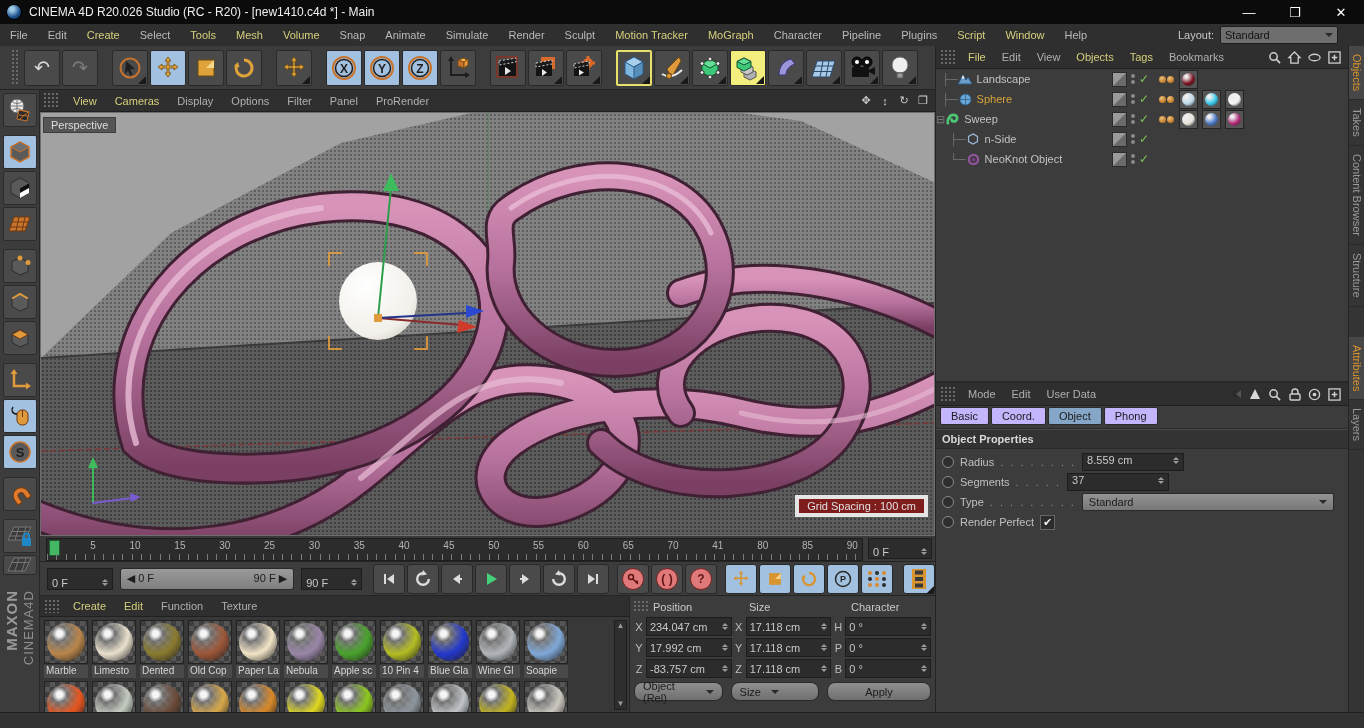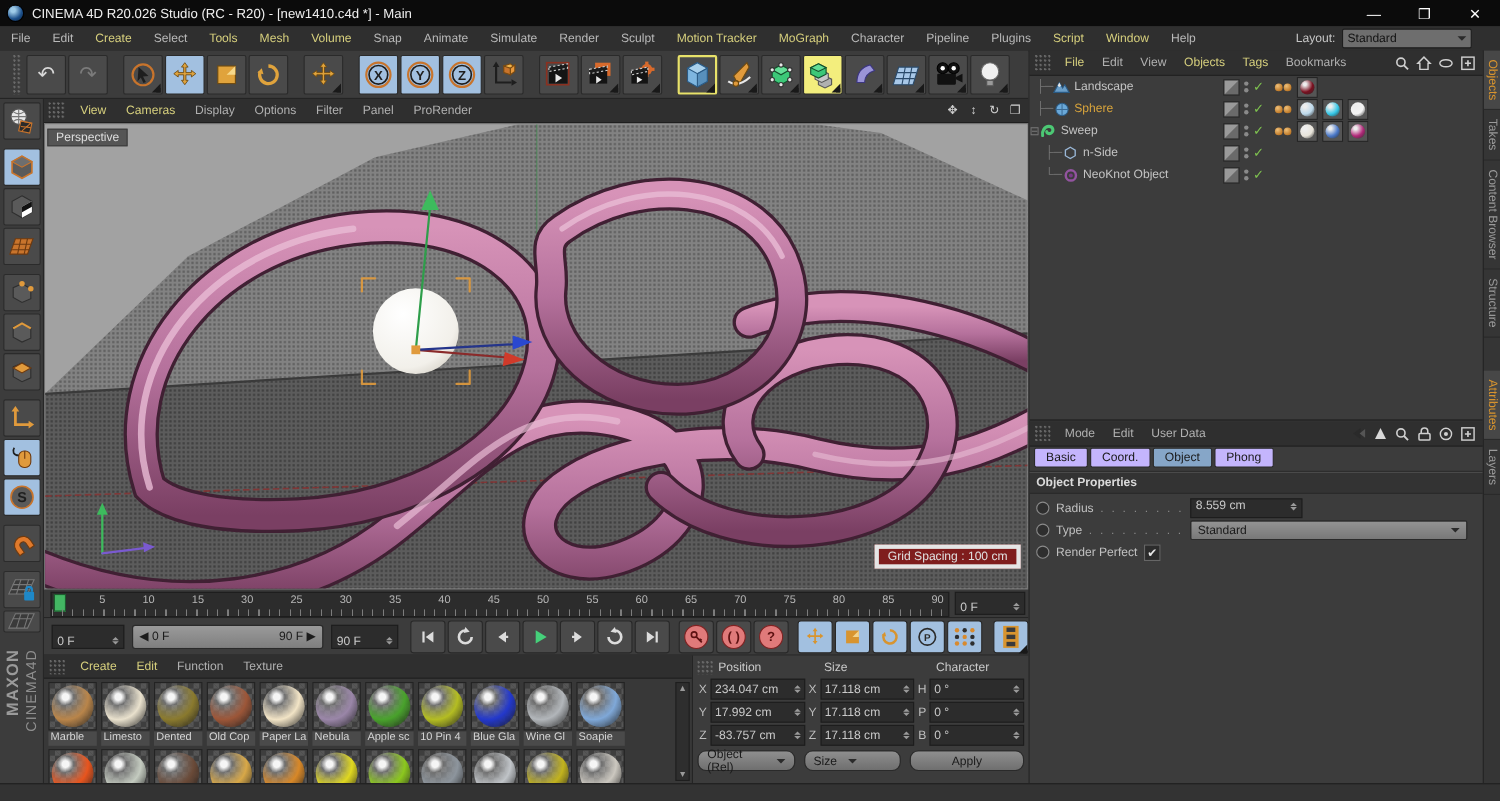--- a/index.html
+++ b/index.html
@@ -563,21 +563,21 @@
           <span>25</span>
           <span>30</span>
           <span>35</span>
           <span>40</span>
           <span>45</span>
           <span>50</span>
           <span>55</span>
           <span>60</span>
           <span>65</span>
           <span>70</span>
-          <span>75</span>
+          <span>41</span>
           <span>80</span>
           <span>85</span>
           <span>90</span>
       </div>
       <div id="minorticks"></div>
     </div>
     <div class="framefield">
       <span>0 F</span>
       <span class="spin">
           <i class="u"></i>
@@ -1168,20 +1168,32 @@
       <div class="afield">
           <span>8.559 cm</span>
           <span class="spin">
             <i class="u"></i>
             <i class="d"></i>
           </span>
         </div>
     </div>
     <div class="arow">
       <span class="keyc"></span>
+      <span class="alabel">Segments</span>
+      <span class="leader">. . . . .</span>
+      <div class="afield">
+          <span>37</span>
+          <span class="spin">
+            <i class="u"></i>
+            <i class="d"></i>
+          </span>
+        </div>
+    </div>
+    <div class="arow">
+      <span class="keyc"></span>
       <span class="alabel">Type</span>
       <span class="leader">. . . . . . . . .</span>
       <div class="awide">
           <span>Standard</span>
           <span class="carr"></span>
         </div>
     </div>
     <div class="arow">
       <span class="keyc"></span>
       <span class="alabel">Render Perfect</span>

